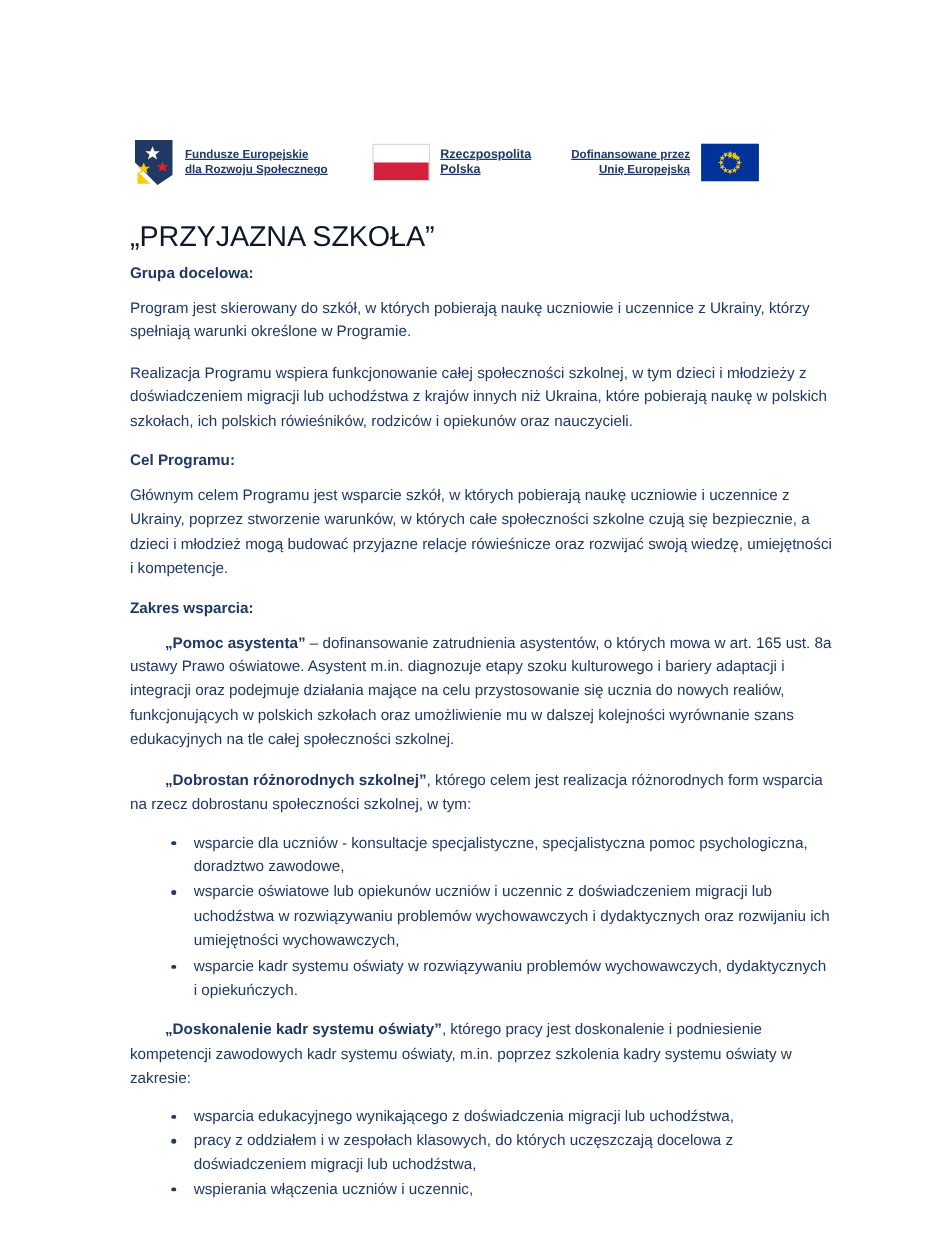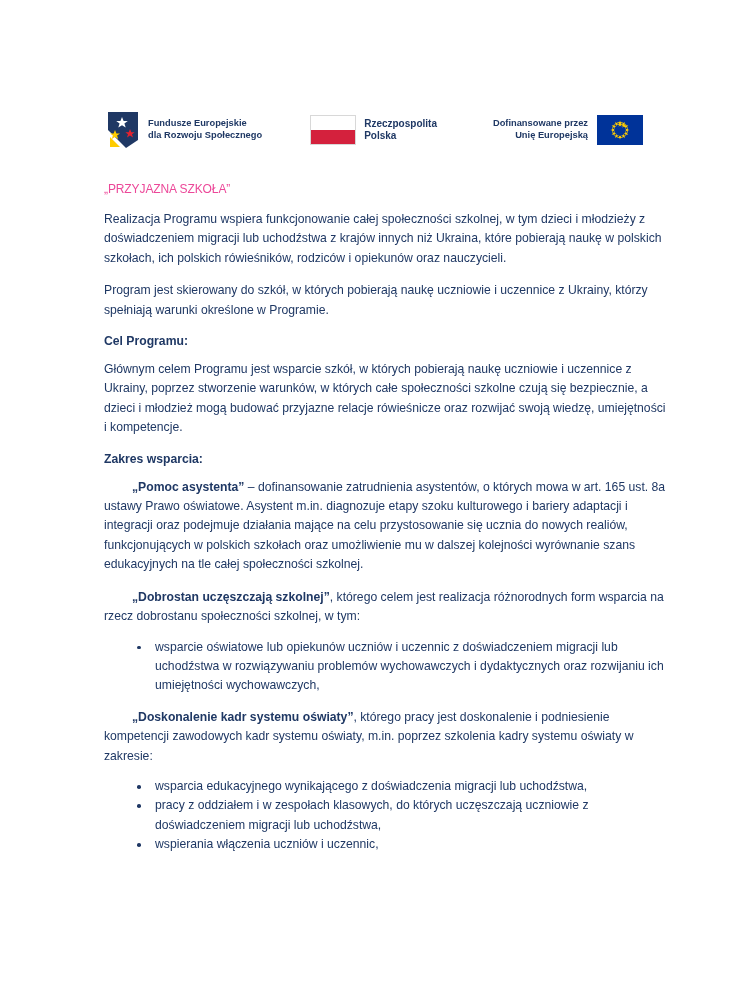--- a/index.html
+++ b/index.html
@@ -25,21 +25,22 @@
 
   
   .logo-bar {
     position: absolute;
     left: 106px;
     top: 104px;
     width: 560px;
     height: 52px;
     display: flex;
     align-items: center;
-    gap: 12px;
+    gap: 0;
+    text-decoration: underline;
   }
   .logo-block {
     display: flex;
     align-items: center;
   }
   .fe-logo-mark {
     width: 34px;
     height: 40px;
     position: relative;
     flex: 0 0 auto;
@@ -69,21 +70,21 @@
   .pl-flag .white { height: 50%; background: #ffffff; }
   .pl-flag .red { height: 50%; background: #D4213D; }
   .pl-text {
     margin-left: 8px;
     font-size: 10px;
     line-height: 11.6px;
     font-weight: bold;
     color: #1F3864;
     white-space: pre-line;
   }
-  .eu-block { margin-left: 44px; display:flex; }
+  .eu-block { margin-left: 32px; display:flex; }
   .eu-text {
     font-size: 9.3px;
     line-height: 11.6px;
     font-weight: bold;
     color: #1F3864;
     text-align: right;
     white-space: pre-line;
   }
   .eu-flag {
     margin-left: 9px;
@@ -95,24 +96,24 @@
   }
 
   
   .content {
     position: absolute;
     left: 104px;
     top: 178px;
     width: 562px;
   }
   .doc-title {
-    font-size: 12px;
+    font-size: 23px;
     line-height: 23px;
     font-weight: normal;
-    color: #ec4899;
+    color: #0f172a;
     margin: 0 0 9px 0;
     letter-spacing: -0.1px;
   }
   .doc-subtitle {
     font-size: 14.2px;
     line-height: 21px;
     font-weight: bold;
     color: #1F3864;
     margin: 0 0 26px 0;
   }
@@ -242,39 +243,42 @@
           </g>
         </svg>
       </div>
     </div>
   </div>
 
   <div class="content">
 
     <h1 class="doc-title">„PRZYJAZNA SZKOŁA”</h1>
 
+    <div class="section-label">Grupa docelowa:</div>
+    <p class="body">Program jest skierowany do szkół, w których pobierają naukę uczniowie i uczennice z Ukrainy, którzy spełniają warunki określone w Programie.</p>
     <p class="body">Realizacja Programu wspiera funkcjonowanie całej społeczności szkolnej, w tym dzieci i młodzieży z doświadczeniem migracji lub uchodźstwa z krajów innych niż Ukraina, które pobierają naukę w polskich szkołach, ich polskich rówieśników, rodziców i opiekunów oraz nauczycieli.</p>
-    <p class="body">Program jest skierowany do szkół, w których pobierają naukę uczniowie i uczennice z Ukrainy, którzy spełniają warunki określone w Programie.</p>
 
     <div class="section-label">Cel Programu:</div>
     <p class="body">Głównym celem Programu jest wsparcie szkół, w których pobierają naukę uczniowie i uczennice z Ukrainy, poprzez stworzenie warunków, w których całe społeczności szkolne czują się bezpiecznie, a dzieci i młodzież mogą budować przyjazne relacje rówieśnicze oraz rozwijać swoją wiedzę, umiejętności i kompetencje.</p>
 
     <div class="section-label">Zakres wsparcia:</div>
 
     <p class="body"><span class="bold-lead">„Pomoc asystenta”</span><span> – dofinansowanie zatrudnienia asystentów, o których mowa w art. 165 ust. 8a ustawy Prawo oświatowe. Asystent m.in. diagnozuje etapy szoku kulturowego i bariery adaptacji i integracji oraz podejmuje działania mające na celu przystosowanie się ucznia do nowych realiów, funkcjonujących w polskich szkołach oraz umożliwienie mu w dalszej kolejności wyrównanie szans edukacyjnych na tle całej społeczności szkolnej.</span></p>
 
-    <p class="body tight"><span class="bold-lead">„Dobrostan uczęszczają szkolnej”</span><span>, którego celem jest realizacja różnorodnych form wsparcia na rzecz dobrostanu społeczności szkolnej, w tym:</span></p>
+    <p class="body tight"><span class="bold-lead">„Dobrostan różnorodnych szkolnej”</span><span>, którego celem jest realizacja różnorodnych form wsparcia na rzecz dobrostanu społeczności szkolnej, w tym:</span></p>
 
     <ul class="bullets spaced">
+      <li>wsparcie dla uczniów - konsultacje specjalistyczne, specjalistyczna pomoc psychologiczna, doradztwo zawodowe,</li>
       <li>wsparcie oświatowe lub opiekunów uczniów i uczennic z doświadczeniem migracji lub uchodźstwa w rozwiązywaniu problemów wychowawczych i dydaktycznych oraz rozwijaniu ich umiejętności wychowawczych,</li>
+      <li>wsparcie kadr systemu oświaty w rozwiązywaniu problemów wychowawczych, dydaktycznych i opiekuńczych.</li>
     </ul>
 
     <p class="body tight"><span class="bold-lead">„Doskonalenie kadr systemu oświaty”</span><span>, którego pracy jest doskonalenie i podniesienie kompetencji zawodowych kadr systemu oświaty, m.in. poprzez szkolenia kadry systemu oświaty w zakresie:</span></p>
 
     <ul class="bullets group2">
       <li>wsparcia edukacyjnego wynikającego z doświadczenia migracji lub uchodźstwa,</li>
-      <li>pracy z oddziałem i w zespołach klasowych, do których uczęszczają uczniowie z doświadczeniem migracji lub uchodźstwa,</li>
+      <li>pracy z oddziałem i w zespołach klasowych, do których uczęszczają docelowa z doświadczeniem migracji lub uchodźstwa,</li>
       <li>wspierania włączenia uczniów i uczennic,</li>
 
     </ul>
 
   </div>
 </div>
 
 </body></html>

